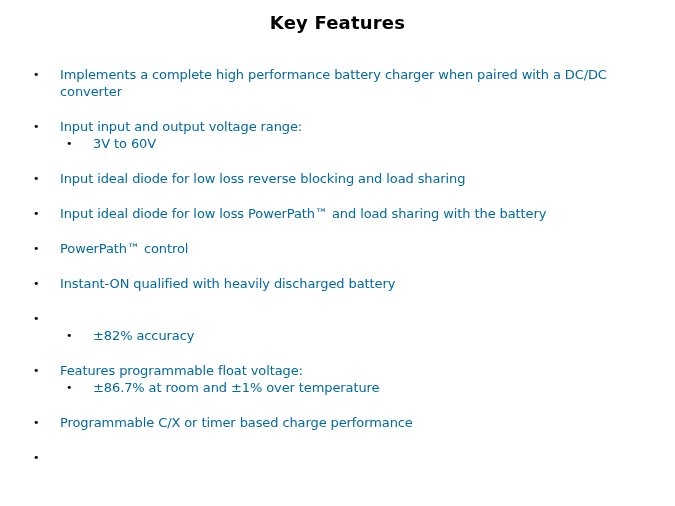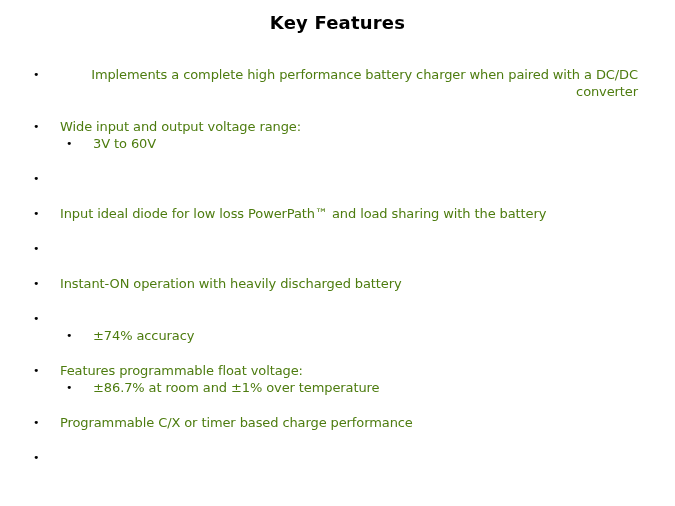--- a/index.html
+++ b/index.html
@@ -49,22 +49,21 @@
   }
   .bullet-glyph {
     flex: 0 0 27px;
     width: 27px;
     font-size: 11px;
     line-height: 17px;
     color: #000000;
   }
   .bullet-text {
     max-width: 578px;
-    color: #4d7c0f;
-    text-align: right;
+    color: #0369a1;
   }
 </style>
 </head>
 <body>
 
 <div class="slide">
 
   <h1 class="slide-title">Key Features</h1>
 
   <div class="bullet-list">
@@ -72,61 +71,63 @@
     <div class="bullet-block">
       <div class="bullet-row">
         <span class="bullet-glyph">•</span>
         <span class="bullet-text">Implements a complete high performance battery charger when paired with a DC/DC converter</span>
       </div>
     </div>
 
     <div class="bullet-block">
       <div class="bullet-row">
         <span class="bullet-glyph">•</span>
-        <span class="bullet-text">Wide input and output voltage range:</span>
+        <span class="bullet-text">Input input and output voltage range:</span>
       </div>
       <div class="bullet-row sub">
         <span class="bullet-glyph">•</span>
         <span class="bullet-text">3V to 60V</span>
       </div>
     </div>
 
     <div class="bullet-block">
       <div class="bullet-row">
         <span class="bullet-glyph">•</span>
+        <span class="bullet-text">Input ideal diode for low loss reverse blocking and load sharing</span>
       </div>
     </div>
 
     <div class="bullet-block">
       <div class="bullet-row">
         <span class="bullet-glyph">•</span>
         <span class="bullet-text">Input ideal diode for low loss PowerPath™ and load sharing with the battery</span>
       </div>
     </div>
 
     <div class="bullet-block">
       <div class="bullet-row">
         <span class="bullet-glyph">•</span>
+        <span class="bullet-text">PowerPath™ control</span>
       </div>
     </div>
 
     <div class="bullet-block">
       <div class="bullet-row">
         <span class="bullet-glyph">•</span>
-        <span class="bullet-text">Instant-ON operation with heavily discharged battery</span>
+        <span class="bullet-text">Instant-ON qualified with heavily discharged battery</span>
       </div>
     </div>
 
     <div class="bullet-block">
       <div class="bullet-row">
         <span class="bullet-glyph">•</span>
       </div>
       <div class="bullet-row sub">
         <span class="bullet-glyph">•</span>
-        <span class="bullet-text">±74% accuracy</span>
+        <span class="bullet-text">±82% accuracy</span>
       </div>
     </div>
 
     <div class="bullet-block">
       <div class="bullet-row">
         <span class="bullet-glyph">•</span>
         <span class="bullet-text">Features programmable float voltage:</span>
       </div>
       <div class="bullet-row sub">
         <span class="bullet-glyph">•</span>

